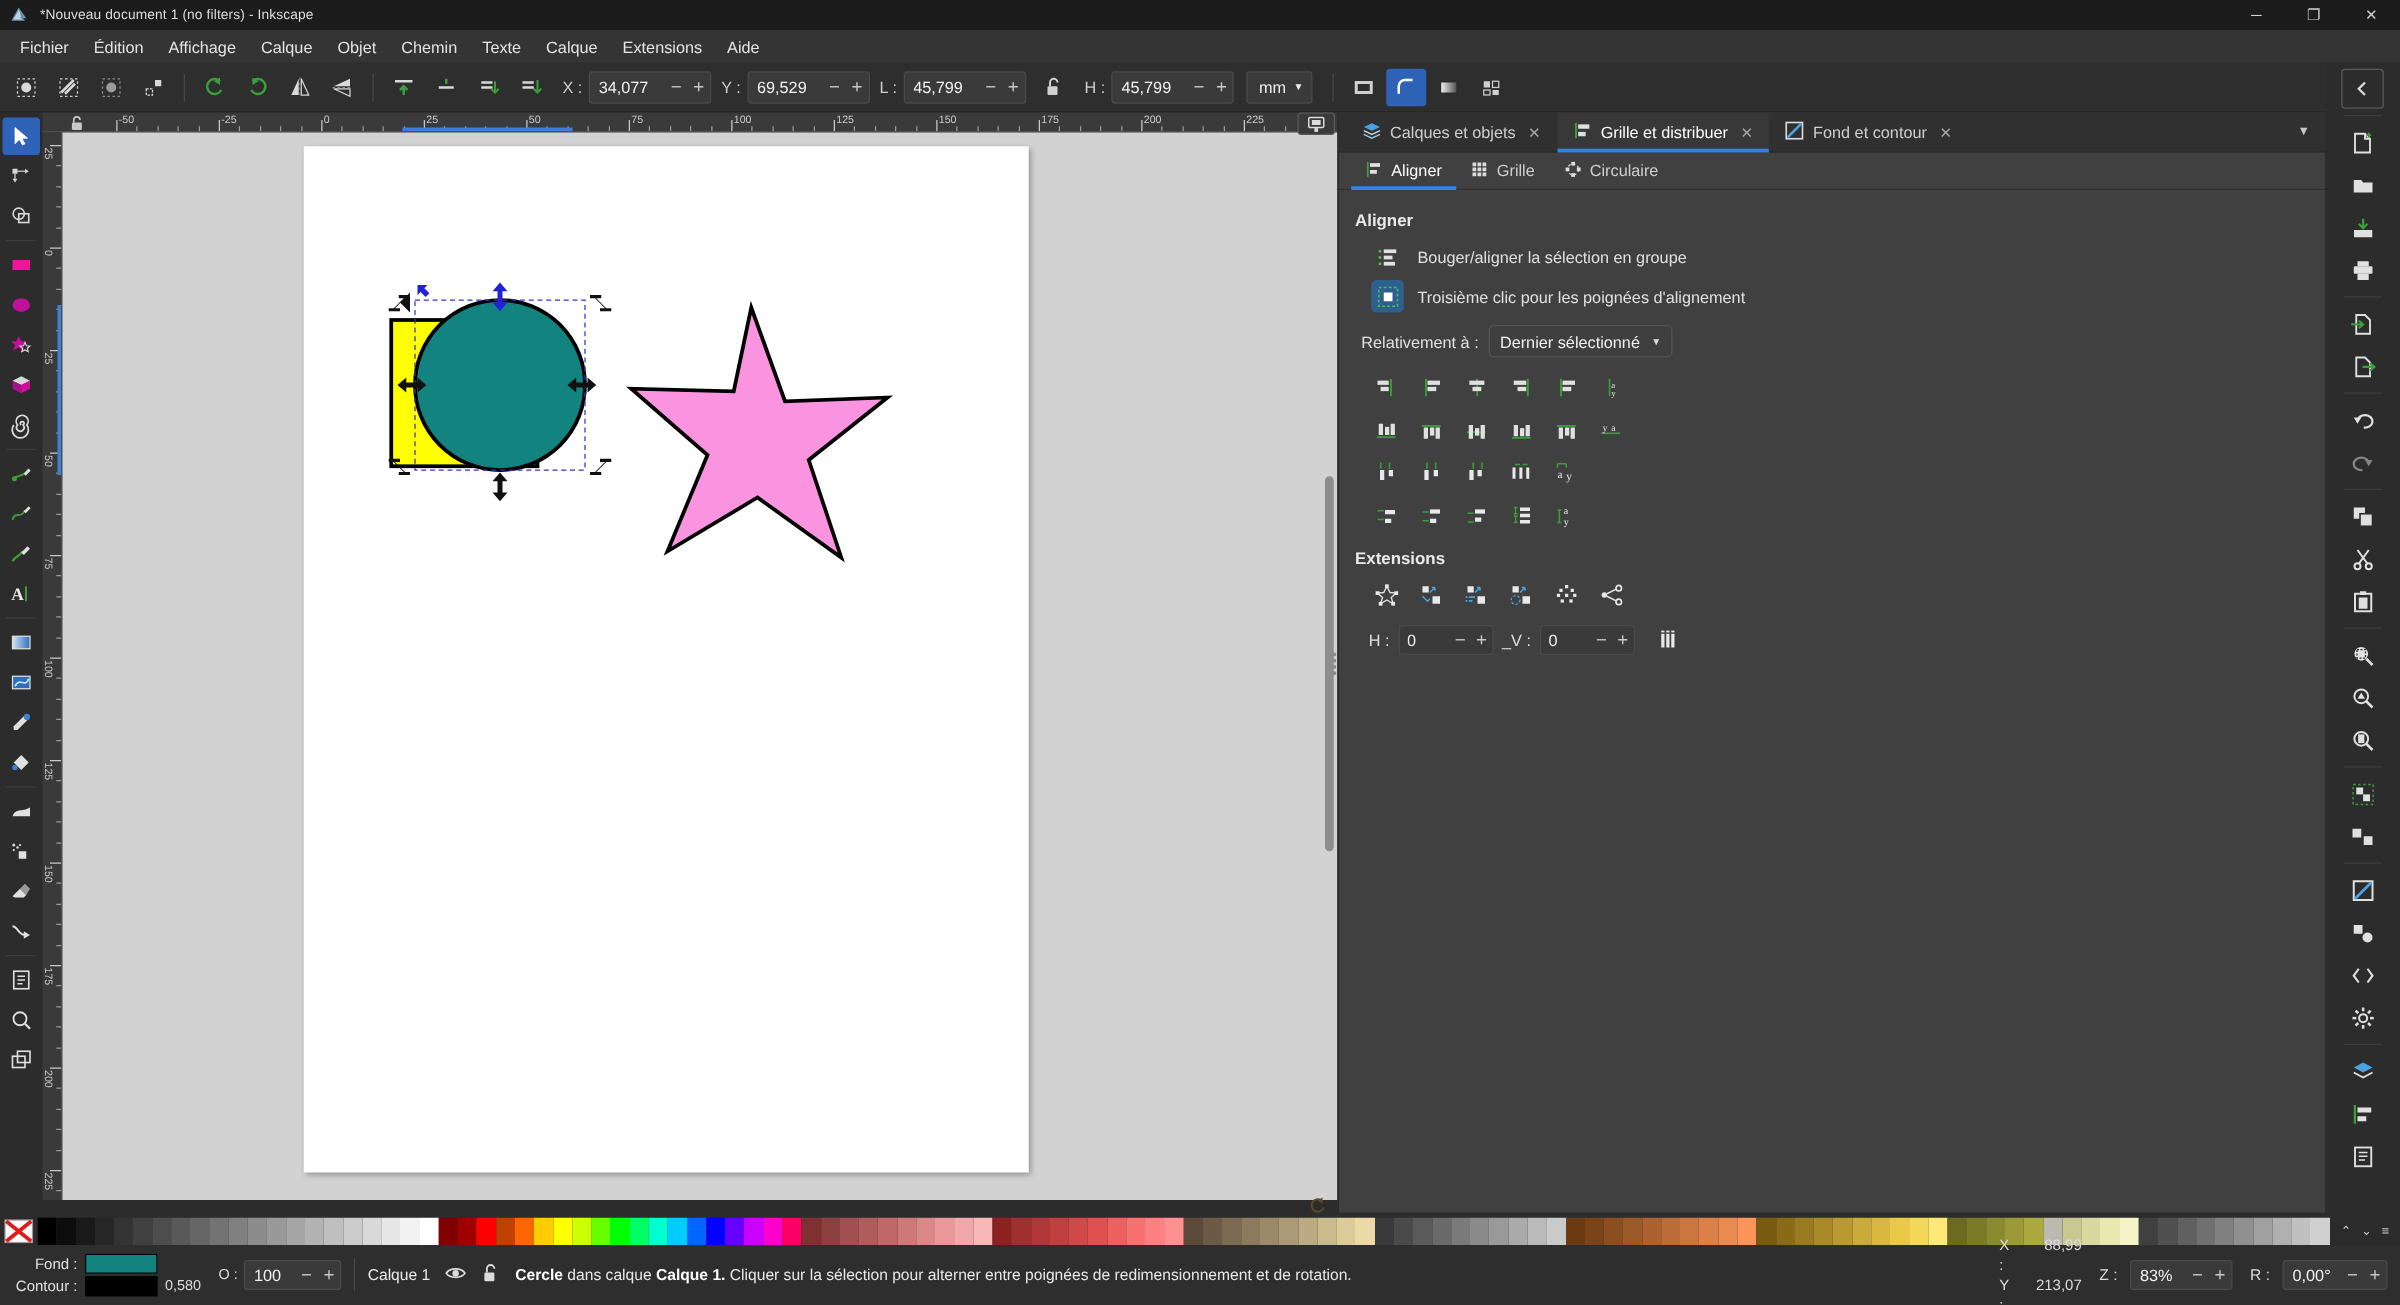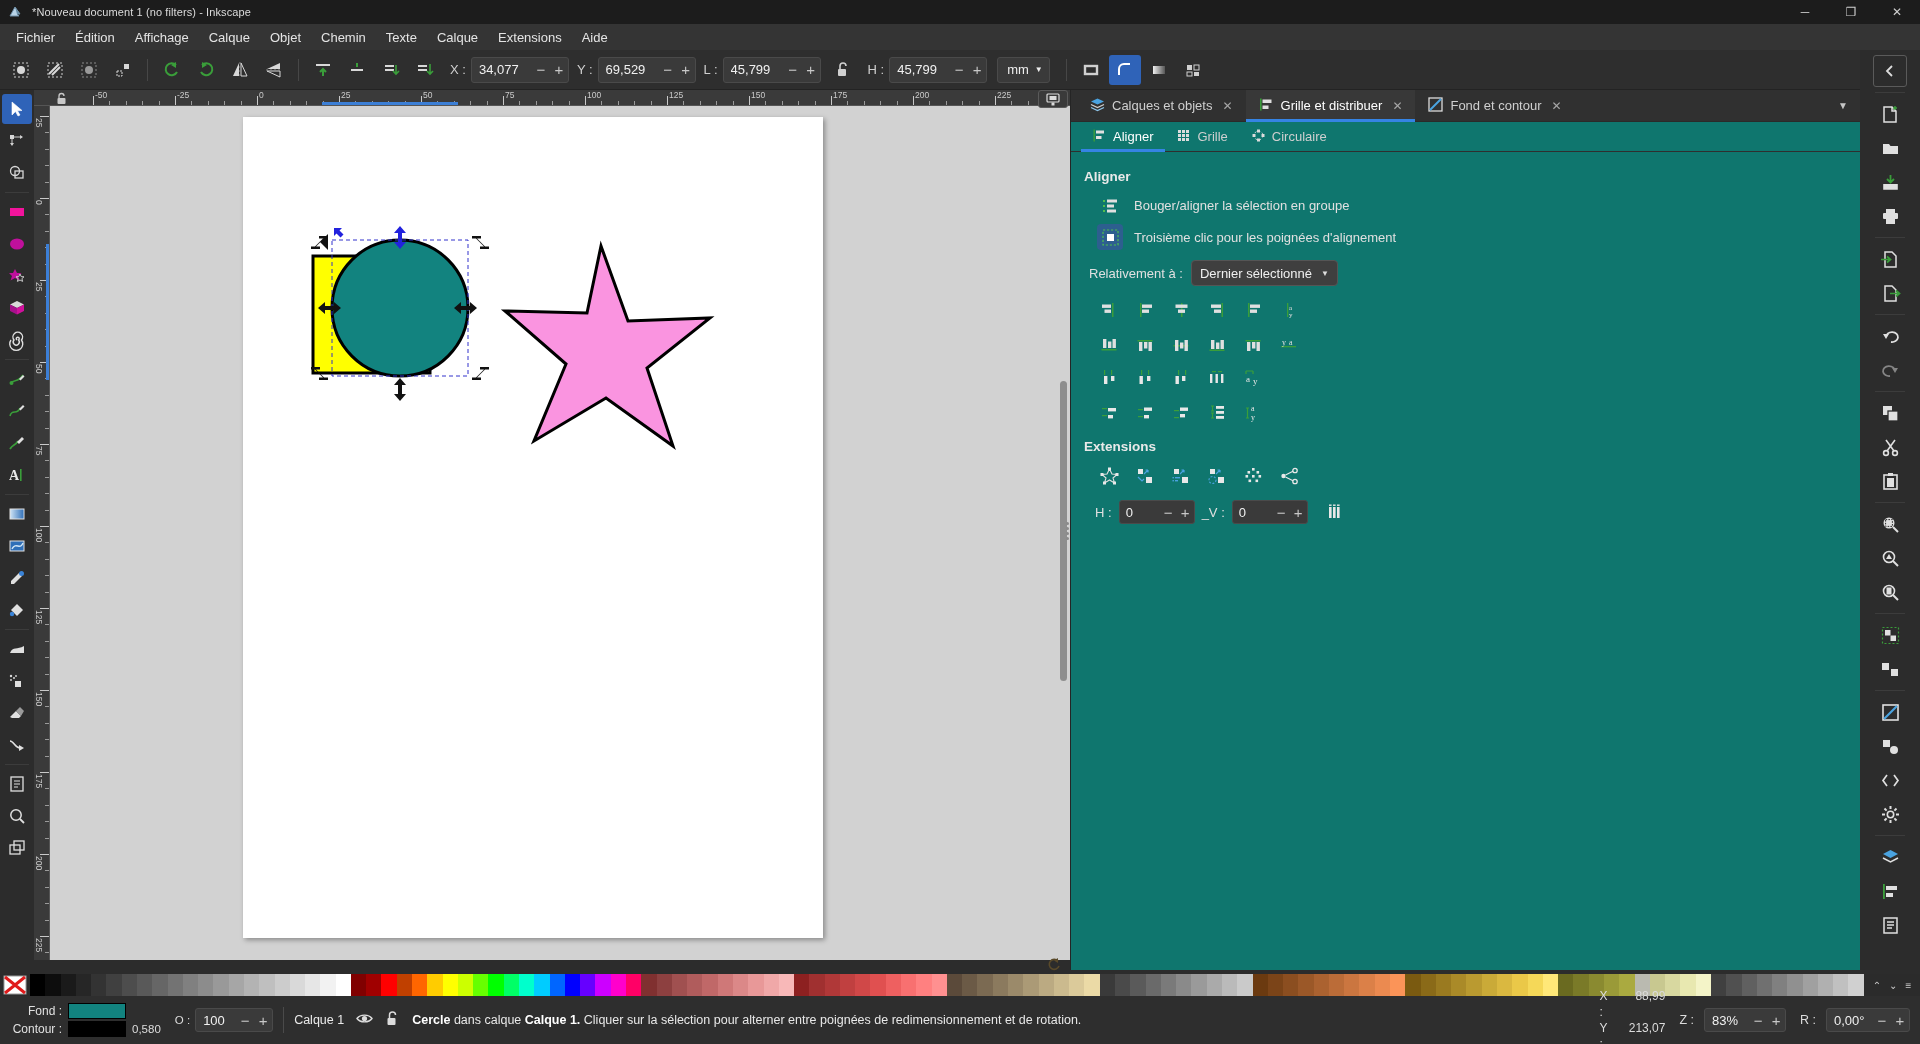--- a/index.html
+++ b/index.html
@@ -77,21 +77,21 @@
 
   .scroll-v{ position:absolute; right:2px; top:0px; width:9px; height:854px; }
   .scroll-v .thumb{ position:absolute; left:1px; top:275px; width:7px; height:300px;
     background:#8e8e8e; border-radius:4px;}
   .scroll-h{ position:absolute; left:50px; bottom:0px; width:1020px; height:12px; }
   .scroll-h .thumb{ position:absolute; left:240px; top:3px; width:500px; height:7px;
     background:#8e8e8e; border-radius:4px;}
 
   
   .dock{ position:absolute; left:1070px; top:90px; width:790px; height:880px;
-    background:#0f766e; border-left:1px solid #252525;}
+    background:#404040; border-left:1px solid #252525;}
   .dockgrip{ position:absolute; left:1064px; top:520px; width:6px; height:26px;}
   .dockgrip i{ display:block; width:3px; height:3px; background:#8a8a8a; border-radius:50%;
      margin:2px auto;}
 
   .dock-tabs{ display:flex; align-items:stretch; height:32px; background:#303030;
     border-bottom:1px solid #2a2a2a; padding-left:6px;}
   .dtab{ display:flex; align-items:center; gap:7px; padding:0 13px; font-size:13px;
     color:#cfcfcf; position:relative;}
   .dtab.active{ background:#383838; color:#fff; }
   .dtab.active:after{ content:""; position:absolute; left:0; right:0; bottom:-1px; height:3px;

